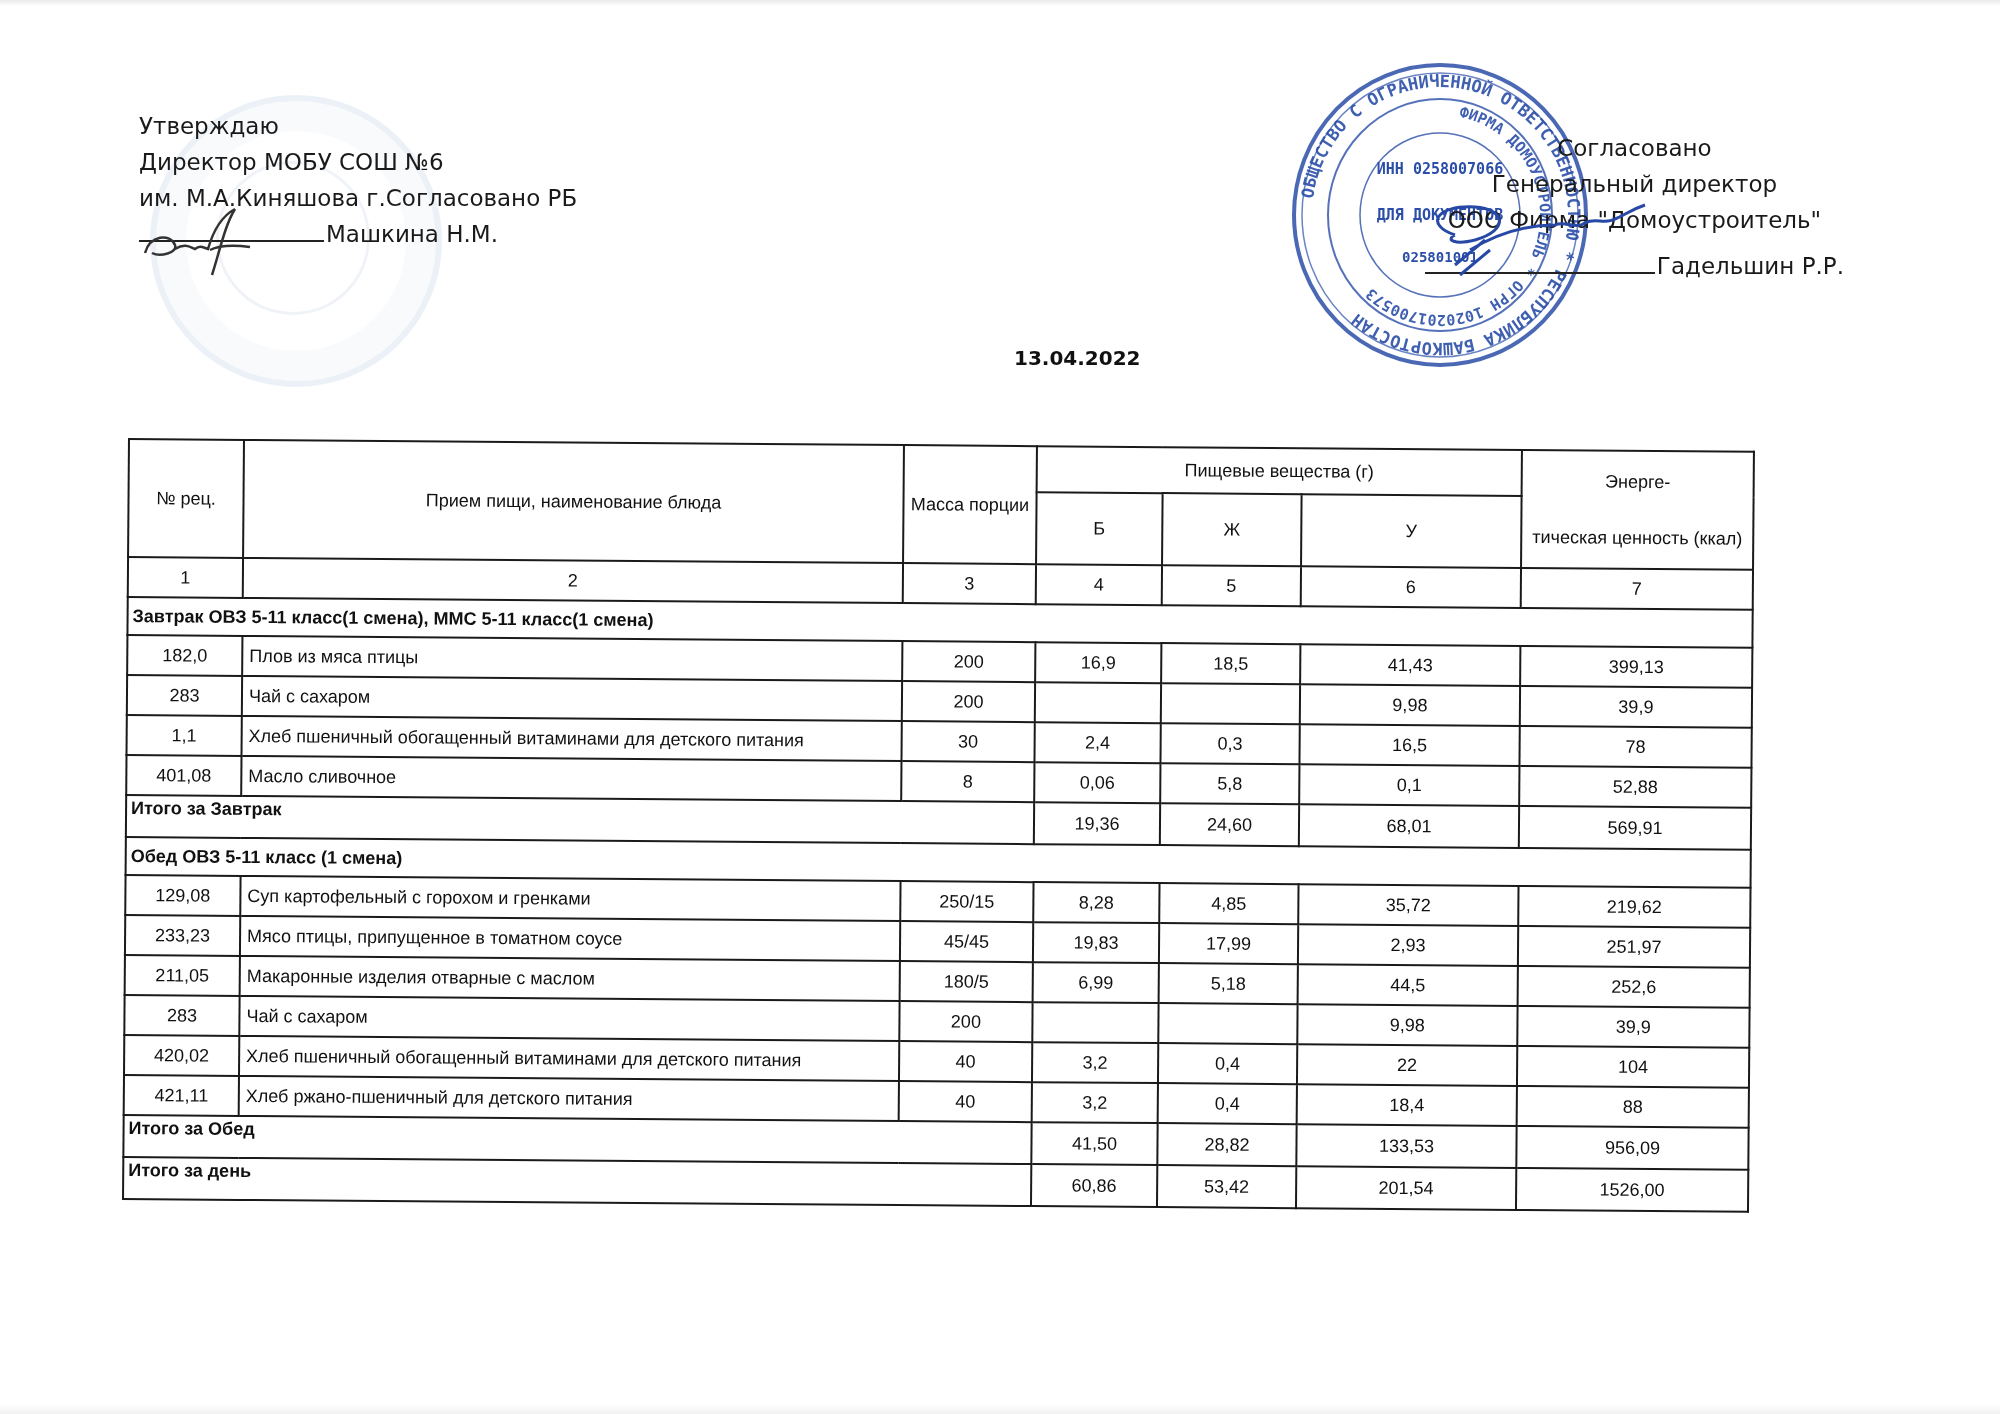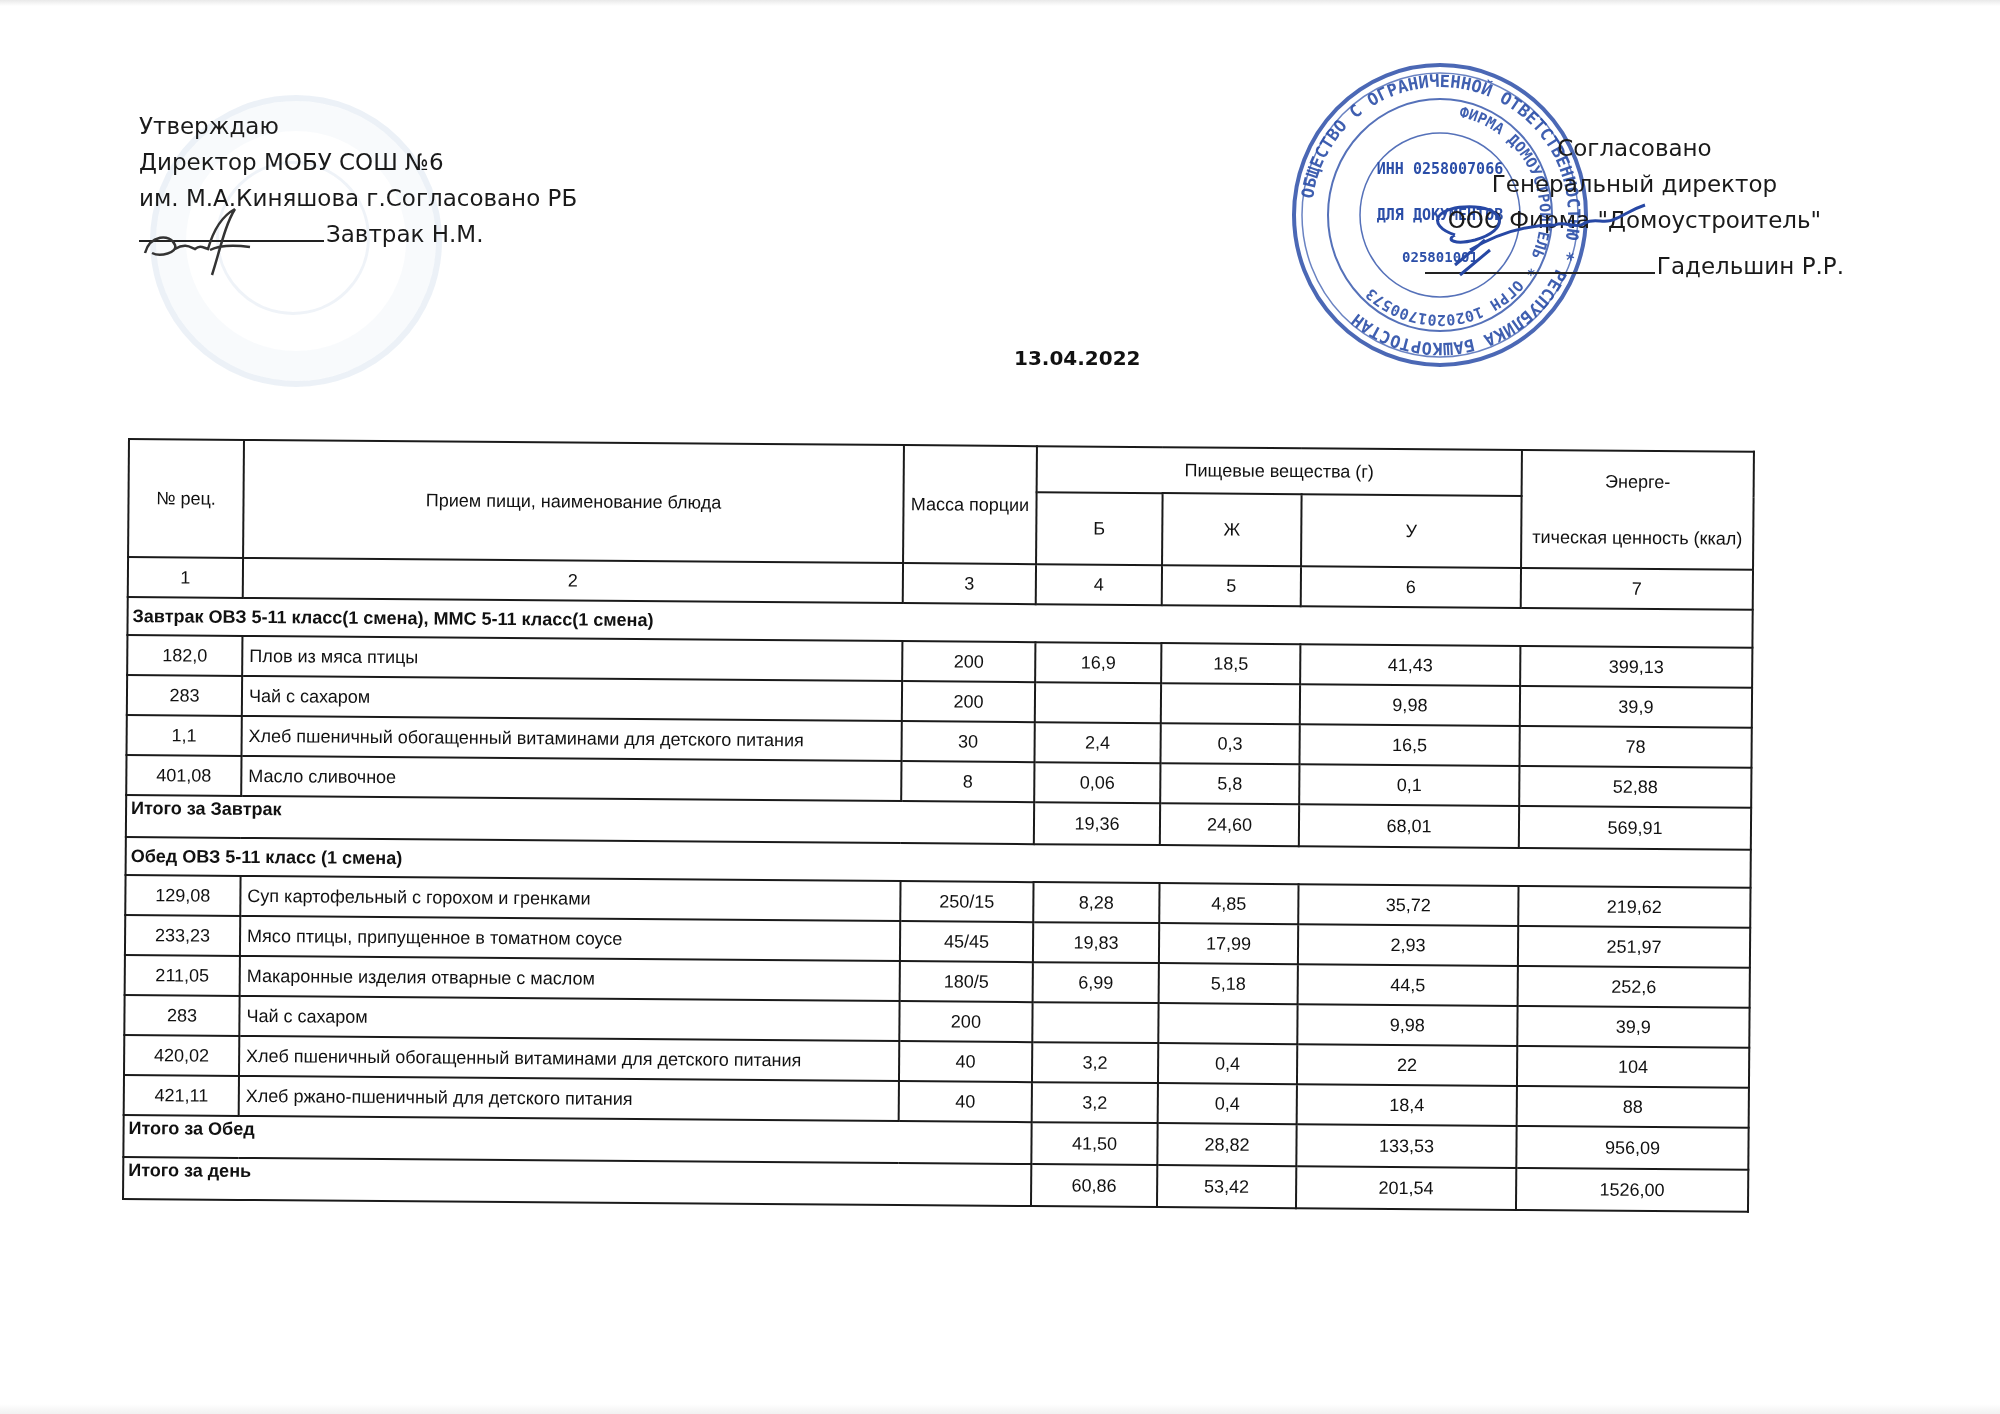--- a/index.html
+++ b/index.html
@@ -86,21 +86,21 @@
 <div class="bottom-shadow"></div>
 
 <div class="faded-stamp">
     <div class="inner"></div>
   </div>
 
 <div class="approve hdr-text">
   <div>Утверждаю</div>
   <div>Директор МОБУ СОШ №6</div>
   <div>им. М.А.Киняшова г.Согласовано РБ</div>
-  <div><span class="sign-line"></span><span>Завтрак Н.М.</span></div>
+  <div><span class="sign-line"></span><span>Машкина Н.М.</span></div>
 </div>
 
 <svg class="signature-left" width="130" height="75" viewBox="0 0 130 75">
   <path d="M5 48 C 10 30, 30 28, 35 40 C 38 48, 20 52, 12 48 M 35 44 C 45 38, 50 42, 55 44 C 60 40, 62 42, 68 44 C 72 30, 80 12, 95 4 M 95 4 C 85 20, 80 45, 72 70 M 70 45 C 80 40, 95 40, 110 42" fill="none" stroke="#333" stroke-width="2.5"></path>
 </svg>
 
 <svg class="stamp" viewBox="0 0 300 306">
   <defs>
     <path id="outerArc" d="M150 153 m -128 0 a 128 128 0 1 1 256 0 a 128 128 0 1 1 -256 0"></path>
     <path id="midArc" d="M150 153 m -100 0 a 100 100 0 1 1 200 0 a 100 100 0 1 1 -200 0"></path>

